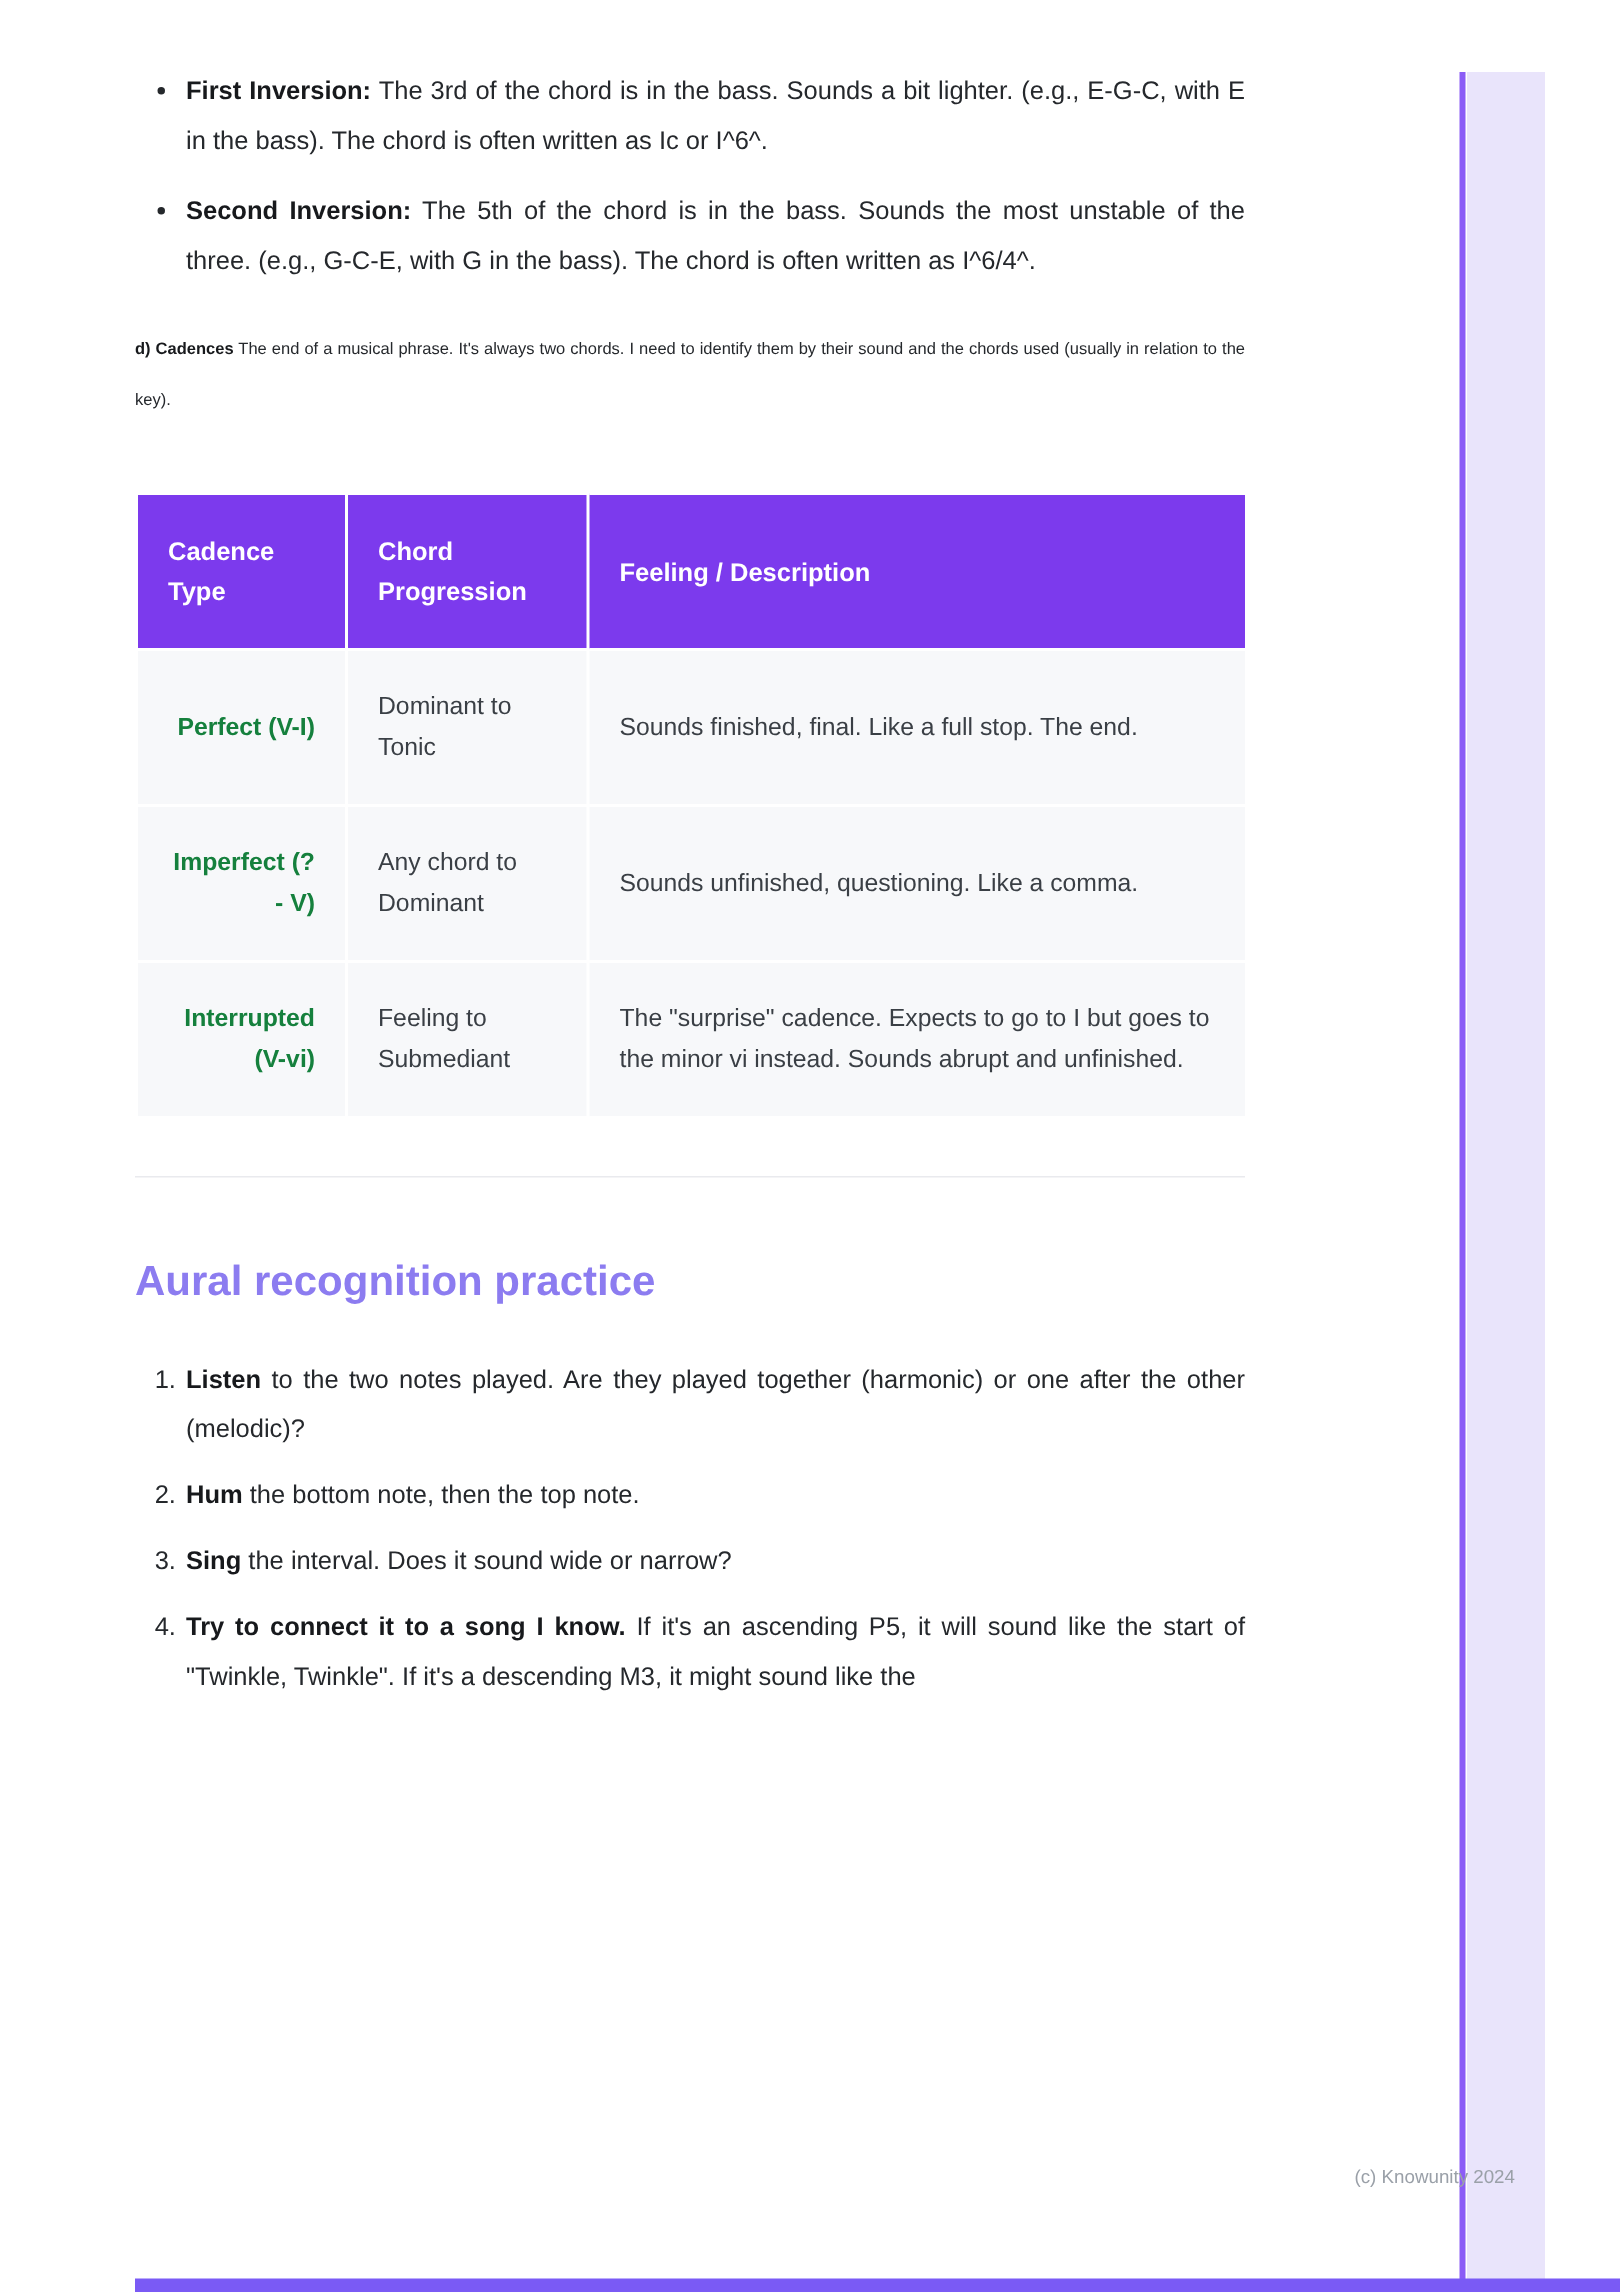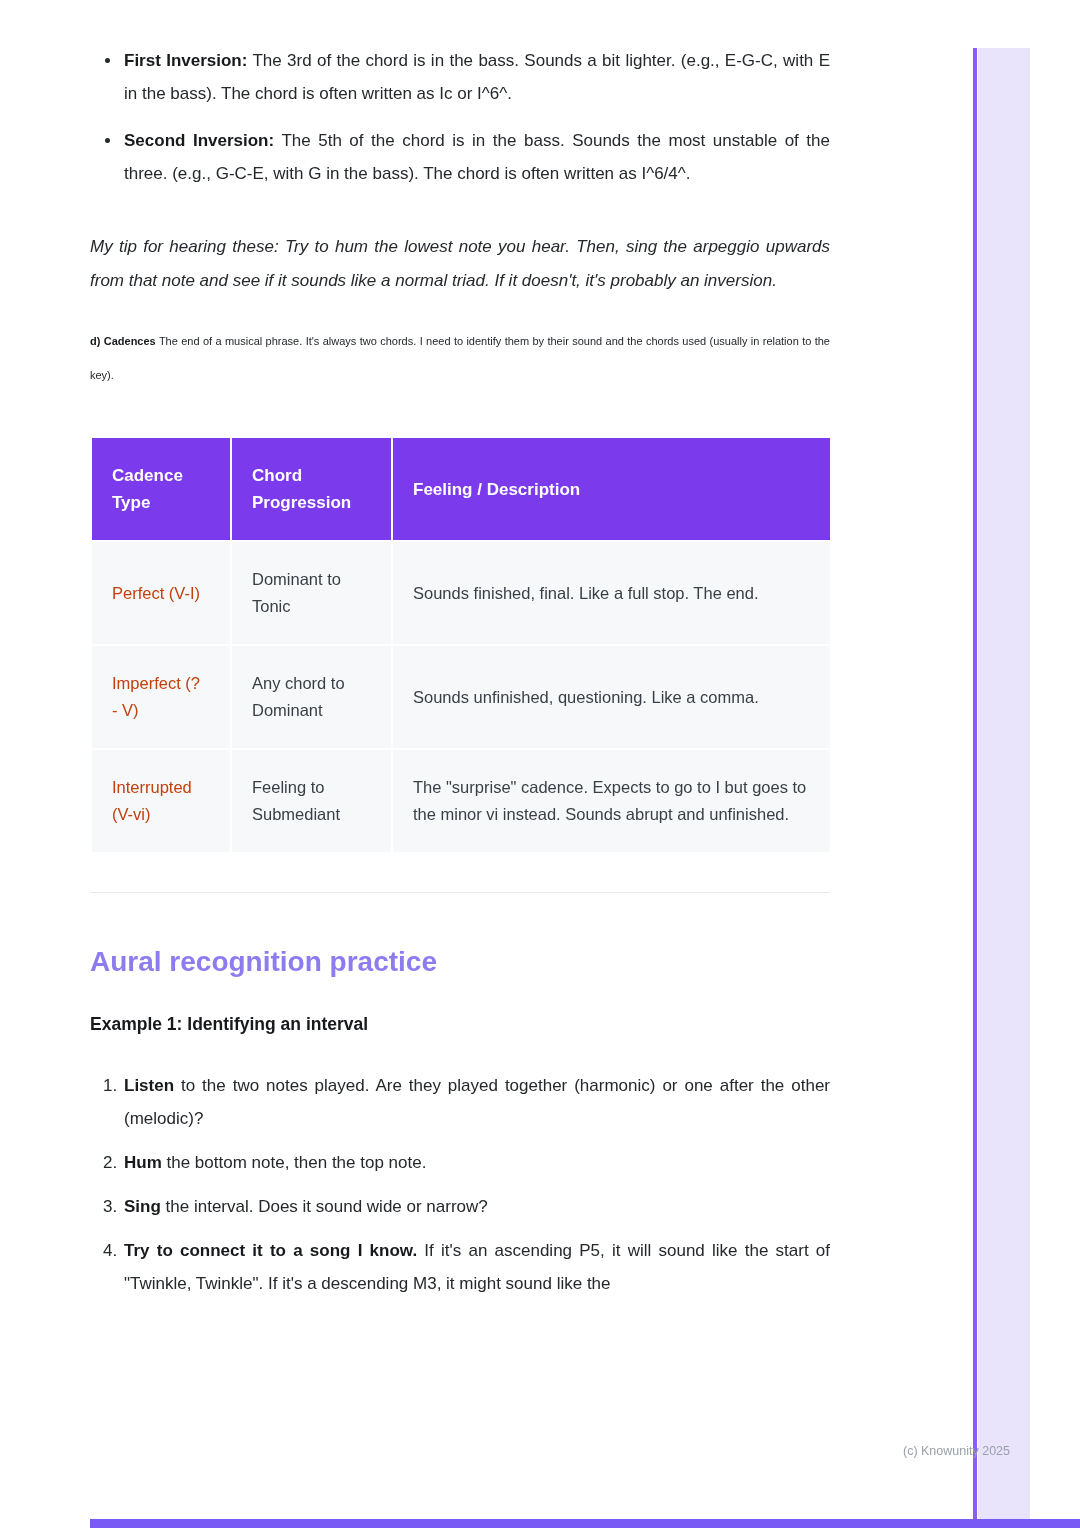--- a/index.html
+++ b/index.html
@@ -64,21 +64,21 @@
     font-size: 17px; line-height: 27px; text-align: left;
     vertical-align: middle; padding: 18px 20px; height: 104px;
     border: 2px solid #ffffff; box-sizing: border-box;
   }
   table.cadence-table td {
     background: #f7f8fa; color: #3a3f45;
     font-size: 16.5px; line-height: 27px; text-align: left;
     vertical-align: middle; padding: 20px 20px; height: 104px;
     border: 2px solid #ffffff; box-sizing: border-box;
   }
-  table.cadence-table td.first { font-weight: normal; color: #c2410c; }
+  table.cadence-table td.first { font-weight: bold; color: #15803d; text-align: right; }
 
   hr.divider {
     margin: 38px 0 0 0; border: none; border-top: 1px solid #e9eaee;
   }
 
   h2.section-title {
     margin: 52px 0 0 0; font-size: 28px; line-height: 34px;
     font-weight: bold; color: #8c7cf0;
   }
   h3.example-title {
@@ -112,21 +112,20 @@
 
     <ul class="bullets">
       <li>
         <span class="b">First Inversion:</span><span> The 3rd of the chord is in the bass. Sounds a bit lighter. (e.g., E-G-C, with E in the bass). The chord is often written as Ic or I^6^.</span>
       </li>
       <li>
         <span class="b">Second Inversion:</span><span> The 5th of the chord is in the bass. Sounds the most unstable of the three. (e.g., G-C-E, with G in the bass). The chord is often written as I^6/4^.</span>
       </li>
     </ul>
 
-    <p class="tip">My tip for hearing these: Try to hum the lowest note you hear. Then, sing the arpeggio upwards from that note and see if it sounds like a normal triad. If it doesn't, it's probably an inversion.</p>
 
     <p class="cadences">
       <span class="b">d) Cadences</span><span> The end of a musical phrase. It's always two chords. I need to identify them by their sound and the chords used (usually in relation to the key).</span>
     </p>
 
     <table class="cadence-table">
       <colgroup>
           <col class="c1">
           <col class="c2">
           <col class="c3">
@@ -154,34 +153,33 @@
           <td>Feeling to Submediant</td>
           <td>The "surprise" cadence. Expects to go to I but goes to the minor vi instead. Sounds abrupt and unfinished.</td>
         </tr>
       </tbody>
     </table>
 
     <hr class="divider">
 
     <h2 class="section-title">Aural recognition practice</h2>
 
-    <h3 class="example-title">Example 1: Identifying an interval</h3>
 
     <ol class="steps">
       <li>
         <span class="b">Listen</span><span> to the two notes played. Are they played together (harmonic) or one after the other (melodic)?</span>
       </li>
       <li>
         <span class="b">Hum</span><span> the bottom note, then the top note.</span>
       </li>
       <li>
         <span class="b">Sing</span><span> the interval. Does it sound wide or narrow?</span>
       </li>
       <li>
         <span class="b">Try to connect it to a song I know.</span><span> If it's an ascending P5, it will sound like the start of "Twinkle, Twinkle". If it's a descending M3, it might sound like the</span>
       </li>
     </ol>
 
   </div>
 
-  <div class="footer">(c) Knowunity 2025</div>
+  <div class="footer">(c) Knowunity 2024</div>
 
 </div>
 
 </body></html>

